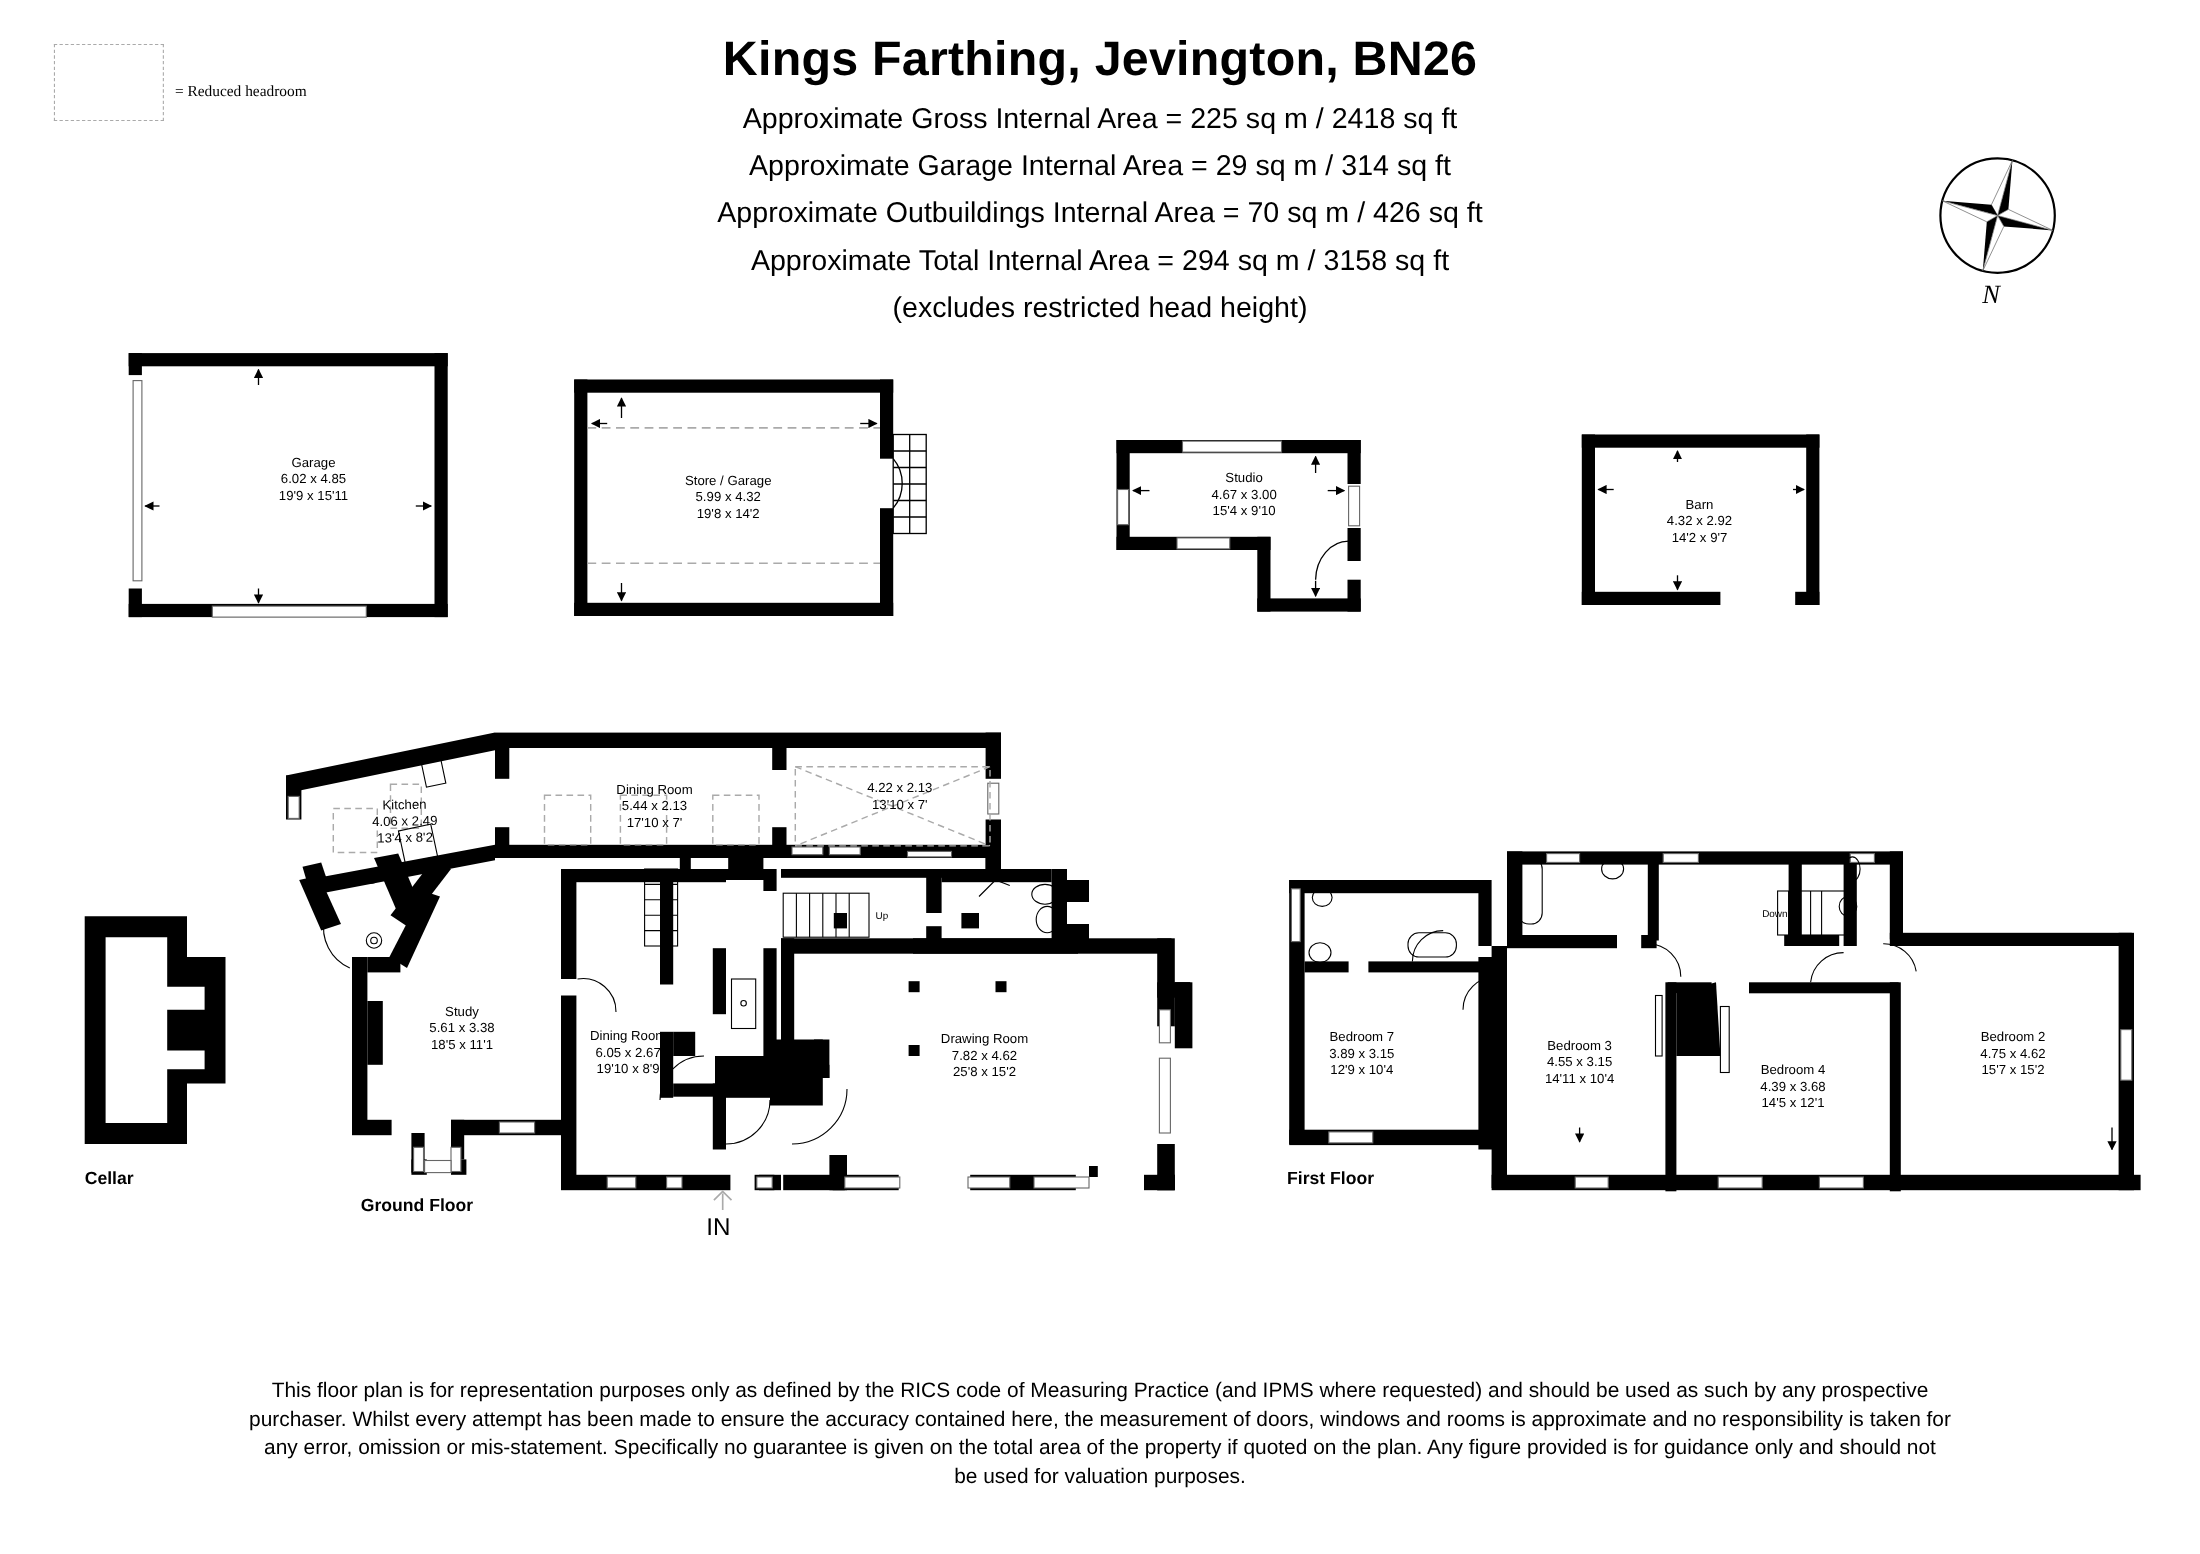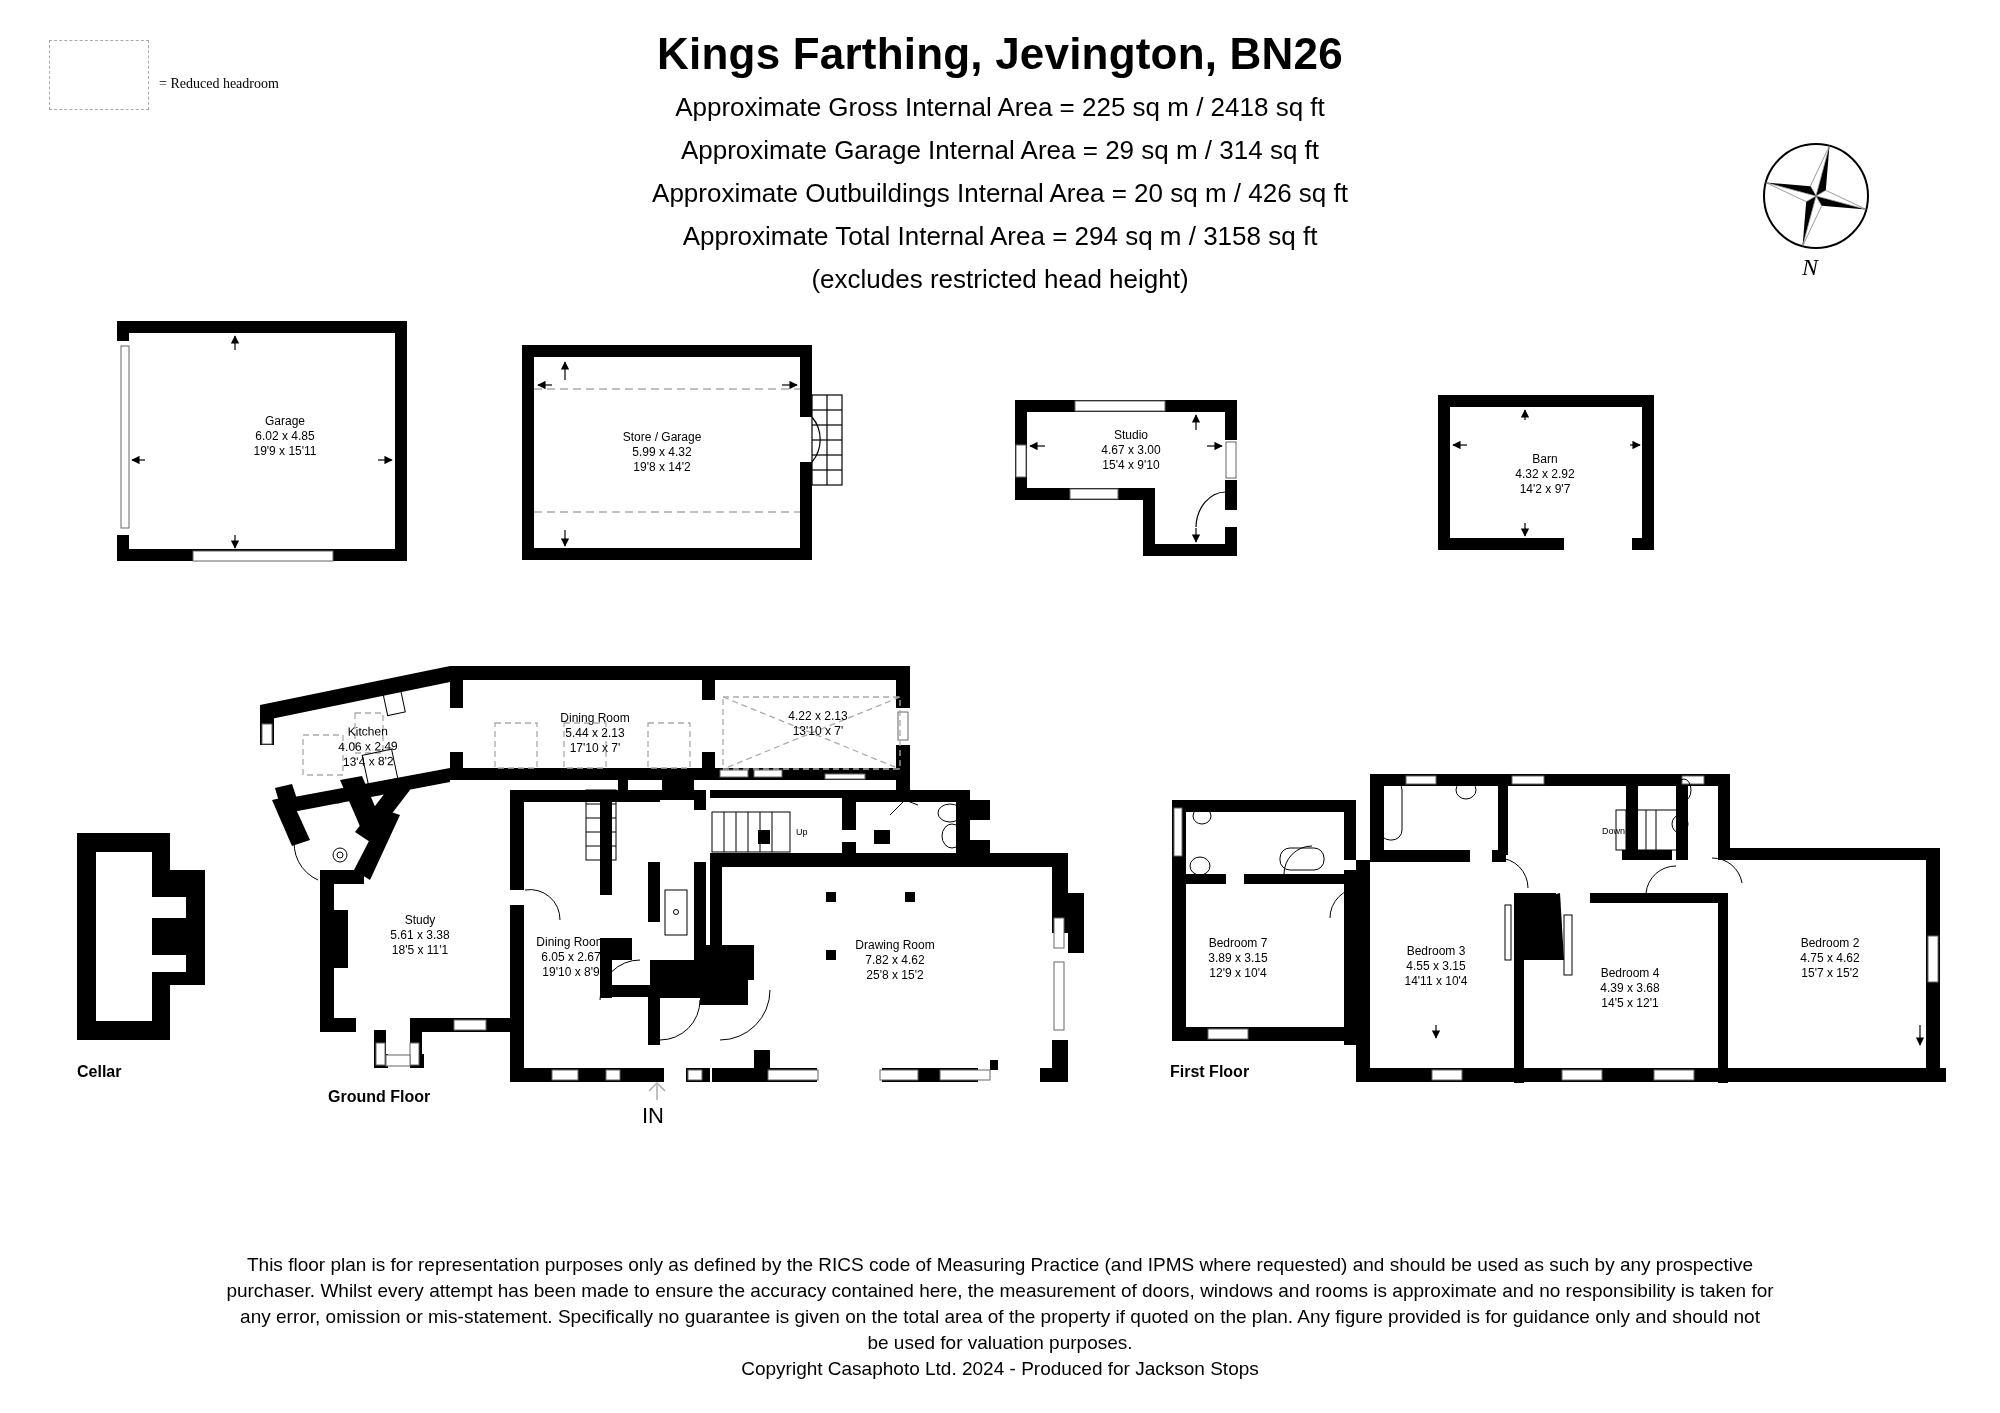--- a/index.html
+++ b/index.html
@@ -20,21 +20,21 @@
 </head>
 <body>
 
 <div class="legend-box"></div>
 <div class="legend-text">= Reduced headroom</div>
 
 <div class="header">
   <div class="title">Kings Farthing, Jevington, BN26</div>
   <div class="line">Approximate Gross Internal Area = 225 sq m / 2418 sq ft</div>
   <div class="line">Approximate Garage Internal Area = 29 sq m / 314 sq ft</div>
-  <div class="line">Approximate Outbuildings Internal Area = 20 sq m / 426 sq ft</div>
+  <div class="line">Approximate Outbuildings Internal Area = 70 sq m / 426 sq ft</div>
   <div class="line">Approximate Total Internal Area = 294 sq m / 3158 sq ft</div>
   <div class="line">(excludes restricted head height)</div>
 </div>
 
 <div class="compass">
   <svg width="120" height="140" viewBox="0 0 120 140">
     <circle cx="56" cy="56" r="52" fill="none" stroke="#000" stroke-width="2"></circle>
     <g transform="rotate(15 56 56)">
       <polygon points="56,4 64,48 56,56" fill="#000"></polygon>
       <polygon points="56,4 48,48 56,56" fill="#fff" stroke="#666" stroke-width="0.6"></polygon>
@@ -433,14 +433,13 @@
 <div class="floor-label" style="left:77px; top:1063px;">Cellar</div>
 <div class="floor-label" style="left:328px; top:1088px;">Ground Floor</div>
 <div class="floor-label" style="left:1170px; top:1063px;">First Floor</div>
 <div class="in-label" style="left:642px; top:1103px;">IN</div>
 
 <div class="footer">
   <div>This floor plan is for representation purposes only as defined by the RICS code of Measuring Practice (and IPMS where requested) and should be used as such by any prospective</div>
   <div>purchaser. Whilst every attempt has been made to ensure the accuracy contained here, the measurement of doors, windows and rooms is approximate and no responsibility is taken for</div>
   <div>any error, omission or mis-statement. Specifically no guarantee is given on the total area of the property if quoted on the plan. Any figure provided is for guidance only and should not</div>
   <div>be used for valuation purposes.</div>
-  <div>Copyright Casaphoto Ltd. 2024 - Produced for Jackson Stops</div>
 </div>
 
 </body></html>

